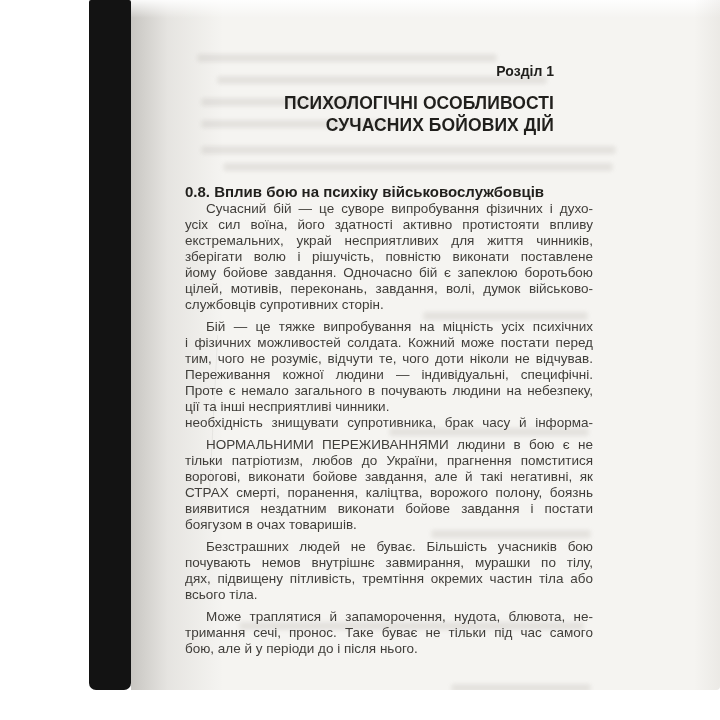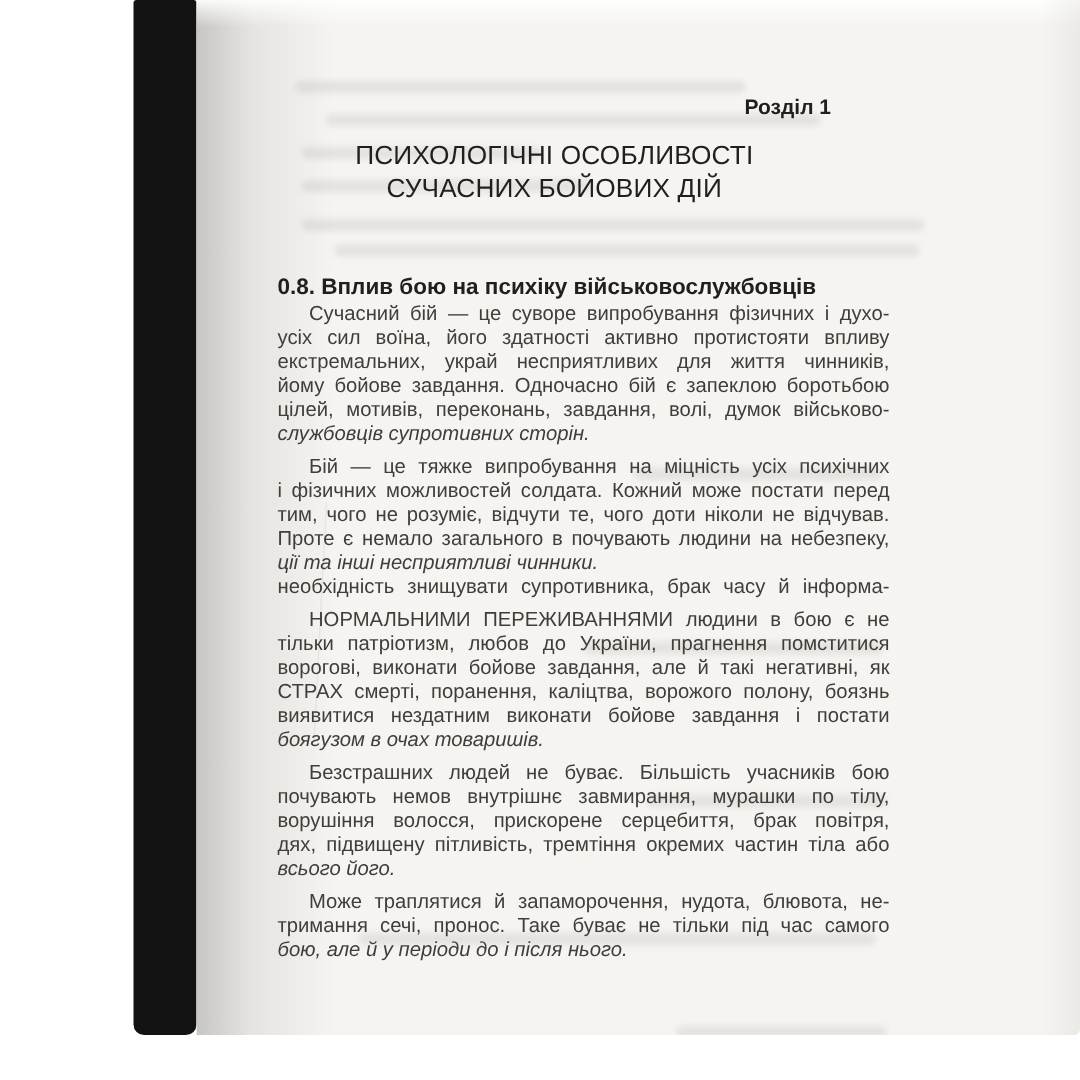--- a/index.html
+++ b/index.html
@@ -24,32 +24,32 @@
         background:var(--page-background);border-radius:0 0 4px 0;overflow:hidden;}
   .gutter{position:absolute;left:0;top:0;width:92px;height:100%;
           background:linear-gradient(90deg,rgba(72,66,58,0.26) 0%,rgba(72,66,58,0.09) 40%,rgba(72,66,58,0) 100%);}
   .topfade{position:absolute;left:0;top:0;width:100%;height:18px;
            background:linear-gradient(180deg,rgba(255,255,255,0.9),rgba(255,255,255,0));}
   .rightfade{position:absolute;right:0;top:0;width:26px;height:100%;
              background:linear-gradient(270deg,rgba(120,110,95,0.08),rgba(120,110,95,0));}
 
   .chapter-label{position:absolute;left:54px;top:63px;width:369px;text-align:right;
                  font-weight:bold;font-size:14px;color:var(--heading-text);}
-  .chapter-title{position:absolute;left:54px;top:92px;width:369px;text-align:center;
-                 font-weight:normal;font-size:17.5px;line-height:22px;letter-spacing:0.1px;
+  .chapter-title{position:absolute;left:54px;top:92px;width:369px;text-align:right;
+                 font-weight:bold;font-size:17.5px;line-height:22px;letter-spacing:0.1px;
                  color:var(--heading-text);white-space:pre-line;}
   .section-heading{position:absolute;left:54px;top:183px;width:430px;
                    font-weight:bold;font-size:15px;color:var(--heading-text);}
 
   .body-text{position:absolute;left:54px;top:201px;width:408px;
              font-size:13.5px;line-height:16px;color:var(--body-text);}
   .para{margin-bottom:6px;}
   .line{text-align:justify;text-align-last:justify;}
   .line.first{text-indent:21px;}
-  .line.last{text-align-last:left;font-style:italic;}
+  .line.last{text-align-last:left;}
 
   
   .ghost{position:absolute;height:8px;border-radius:4px;
          background:rgba(118,112,104,0.13);filter:blur(2px);}
   .crease{position:absolute;left:82px;top:335px;width:1px;height:160px;
           background:rgba(0,0,0,0.05);transform:rotate(3deg);}
 </style>
 </head>
 <body>
 
@@ -80,46 +80,47 @@
     <div class="chapter-title">ПСИХОЛОГІЧНІ ОСОБЛИВОСТІ
 СУЧАСНИХ БОЙОВИХ ДІЙ</div>
 
     <div class="section-heading">0.8. Вплив бою на психіку військовослужбовців</div>
 
     <div class="body-text">
         <div class="para">
           <div class="line first">Сучасний бій — це суворе випробування фізичних і духо-</div>
           <div class="line">усіх сил воїна, його здатності активно протистояти впливу</div>
           <div class="line">екстремальних, украй несприятливих для життя чинників,</div>
+          <div class="line">зберігати волю і рішучість, повністю виконати поставлене</div>
           <div class="line">йому бойове завдання. Одночасно бій є запеклою боротьбою</div>
           <div class="line">цілей, мотивів, переконань, завдання, волі, думок військово-</div>
           <div class="line last">службовців супротивних сторін.</div>
         </div>
         <div class="para">
           <div class="line first">Бій — це тяжке випробування на міцність усіх психічних</div>
           <div class="line">і фізичних можливостей солдата. Кожний може постати перед</div>
           <div class="line">тим, чого не розуміє, відчути те, чого доти ніколи не відчував.</div>
+          <div class="line">Переживання кожної людини — індивідуальні, специфічні.</div>
           <div class="line">Проте є немало загального в почувають людини на небезпеку,</div>
           <div class="line last">ції та інші несприятливі чинники.</div>
           <div class="line">необхідність знищувати супротивника, брак часу й інформа-</div>
         </div>
         <div class="para">
           <div class="line first">НОРМАЛЬНИМИ ПЕРЕЖИВАННЯМИ людини в бою є не</div>
           <div class="line">тільки патріотизм, любов до України, прагнення помститися</div>
           <div class="line">ворогові, виконати бойове завдання, але й такі негативні, як</div>
           <div class="line">СТРАХ смерті, поранення, каліцтва, ворожого полону, боязнь</div>
           <div class="line">виявитися нездатним виконати бойове завдання і постати</div>
           <div class="line last">боягузом в очах товаришів.</div>
         </div>
         <div class="para">
           <div class="line first">Безстрашних людей не буває. Більшість учасників бою</div>
           <div class="line">почувають немов внутрішнє завмирання, мурашки по тілу,</div>
-          <div class="line">ворушіння волосся, прискорене серцебиття, брак повітря,</div>
           <div class="line">дях, підвищену пітливість, тремтіння окремих частин тіла або</div>
-          <div class="line last">всього його.</div>
+          <div class="line last">всього тіла.</div>
         </div>
         <div class="para">
           <div class="line first">Може траплятися й запаморочення, нудота, блювота, не-</div>
           <div class="line">тримання сечі, пронос. Таке буває не тільки під час самого</div>
           <div class="line last">бою, але й у періоди до і після нього.</div>
         </div>
       </div>
   </div>
 
 </div>

